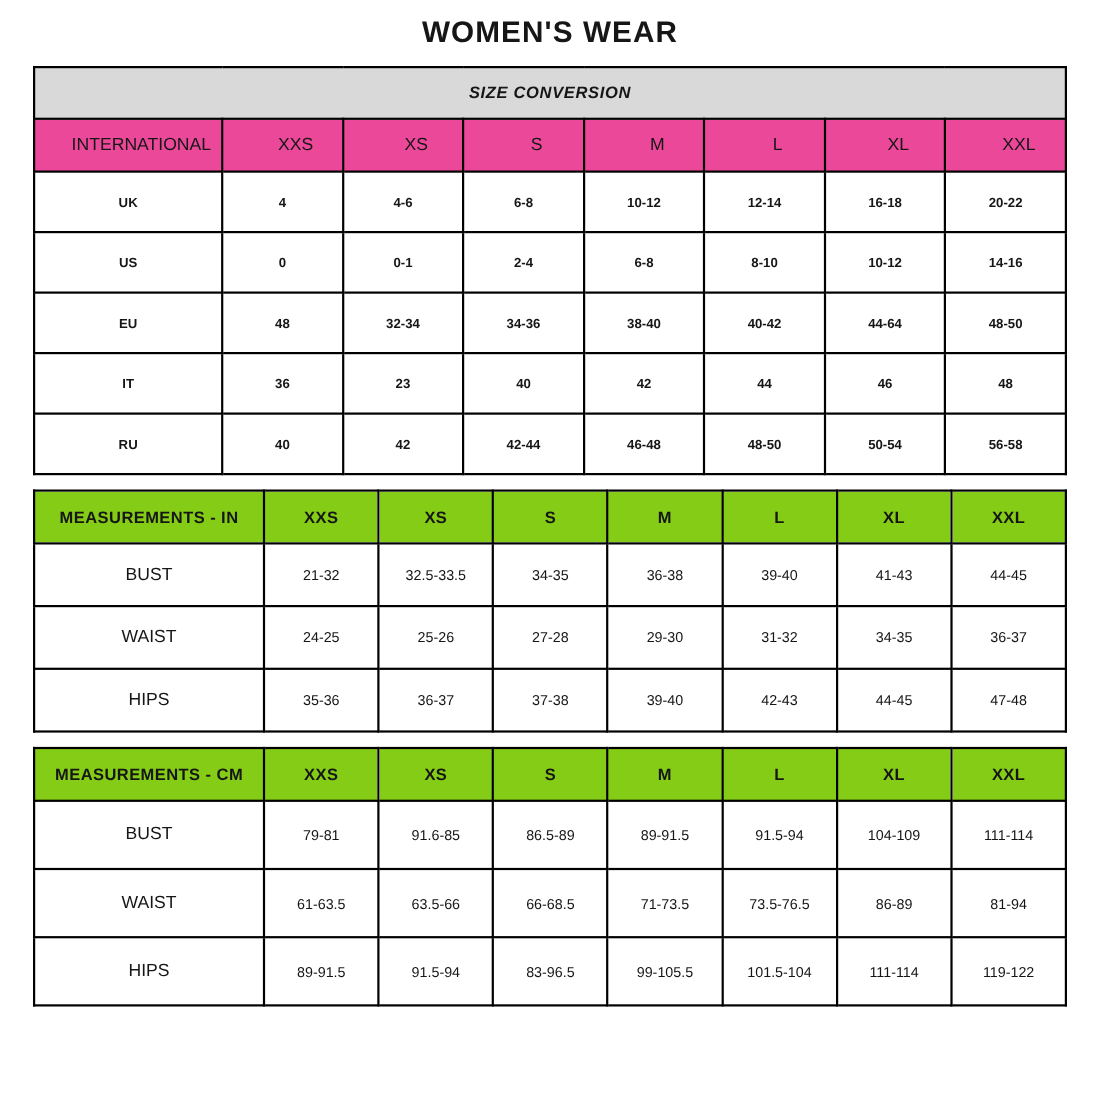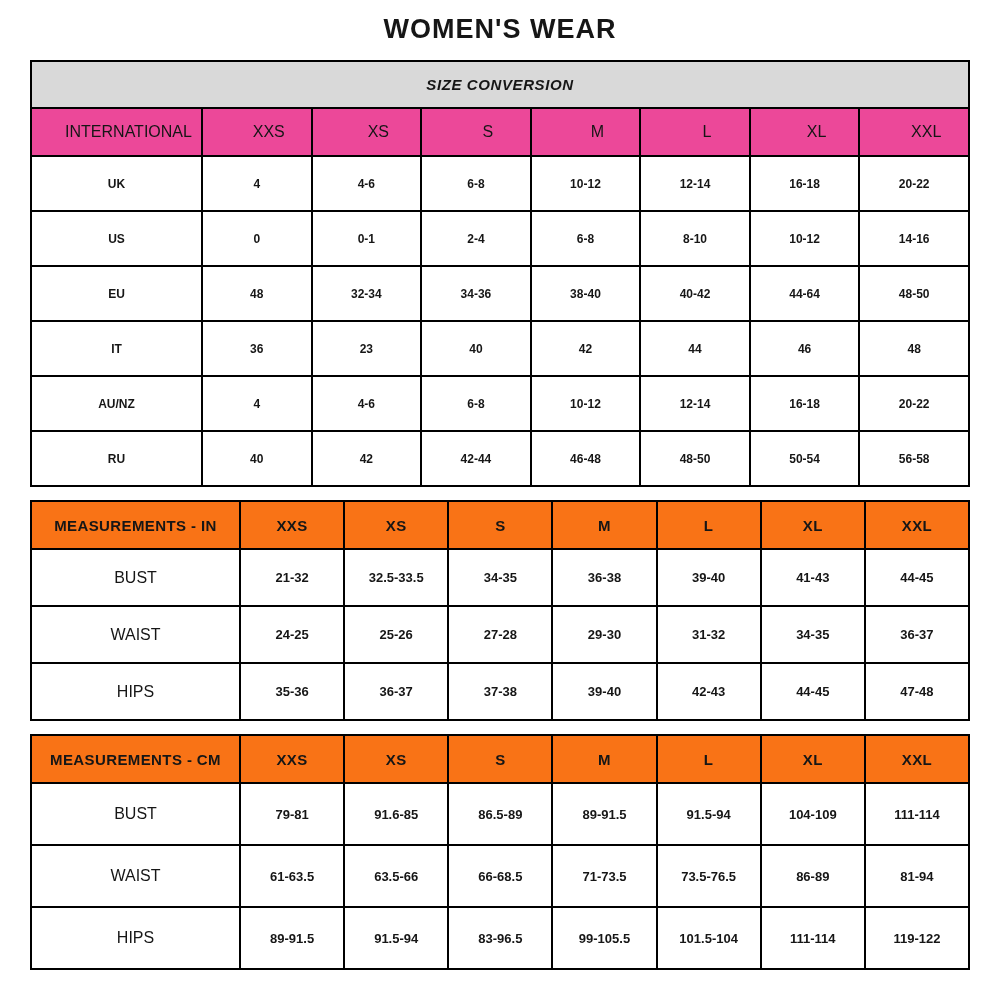--- a/index.html
+++ b/index.html
@@ -61,27 +61,27 @@
     font-size: 12px;
     font-weight: 700;
     margin-top: 25px;
   }
   
   .meas-table .c-first { width: 209px; }
   .meas-table .head-row th {
     height: 48px;
     font-size: 15px;
     font-weight: 700;
-    background: #f97316;
+    background: #84cc16;
     letter-spacing: 0.4px;
   }
   .meas-table tbody td { height: 57px; }
   .meas-table.cm tbody td { height: 62px; }
   .meas-table td.row-label { font-size: 16px; font-weight: 400; }
-  .meas-table td.val { font-size: 13px; font-weight: 700; }
+  .meas-table td.val { font-size: 13px; font-weight: 400; }
 </style>
 </head>
 <body>
 
 <div class="page">
 
   <h1 class="title">WOMEN'S WEAR</h1>
 
   <table class="tbl size-table">
     <colgroup>
@@ -138,30 +138,20 @@
           <td class="row-label">IT</td>
           <td class="val">36</td>
           <td class="val">23</td>
           <td class="val">40</td>
           <td class="val">42</td>
           <td class="val">44</td>
           <td class="val">46</td>
           <td class="val">48</td>
         </tr>
         <tr class="data-row">
-          <td class="row-label">AU/NZ</td>
-          <td class="val">4</td>
-          <td class="val">4-6</td>
-          <td class="val">6-8</td>
-          <td class="val">10-12</td>
-          <td class="val">12-14</td>
-          <td class="val">16-18</td>
-          <td class="val">20-22</td>
-        </tr>
-        <tr class="data-row">
           <td class="row-label">RU</td>
           <td class="val">40</td>
           <td class="val">42</td>
           <td class="val">42-44</td>
           <td class="val">46-48</td>
           <td class="val">48-50</td>
           <td class="val">50-54</td>
           <td class="val">56-58</td>
         </tr>
       </tbody>

